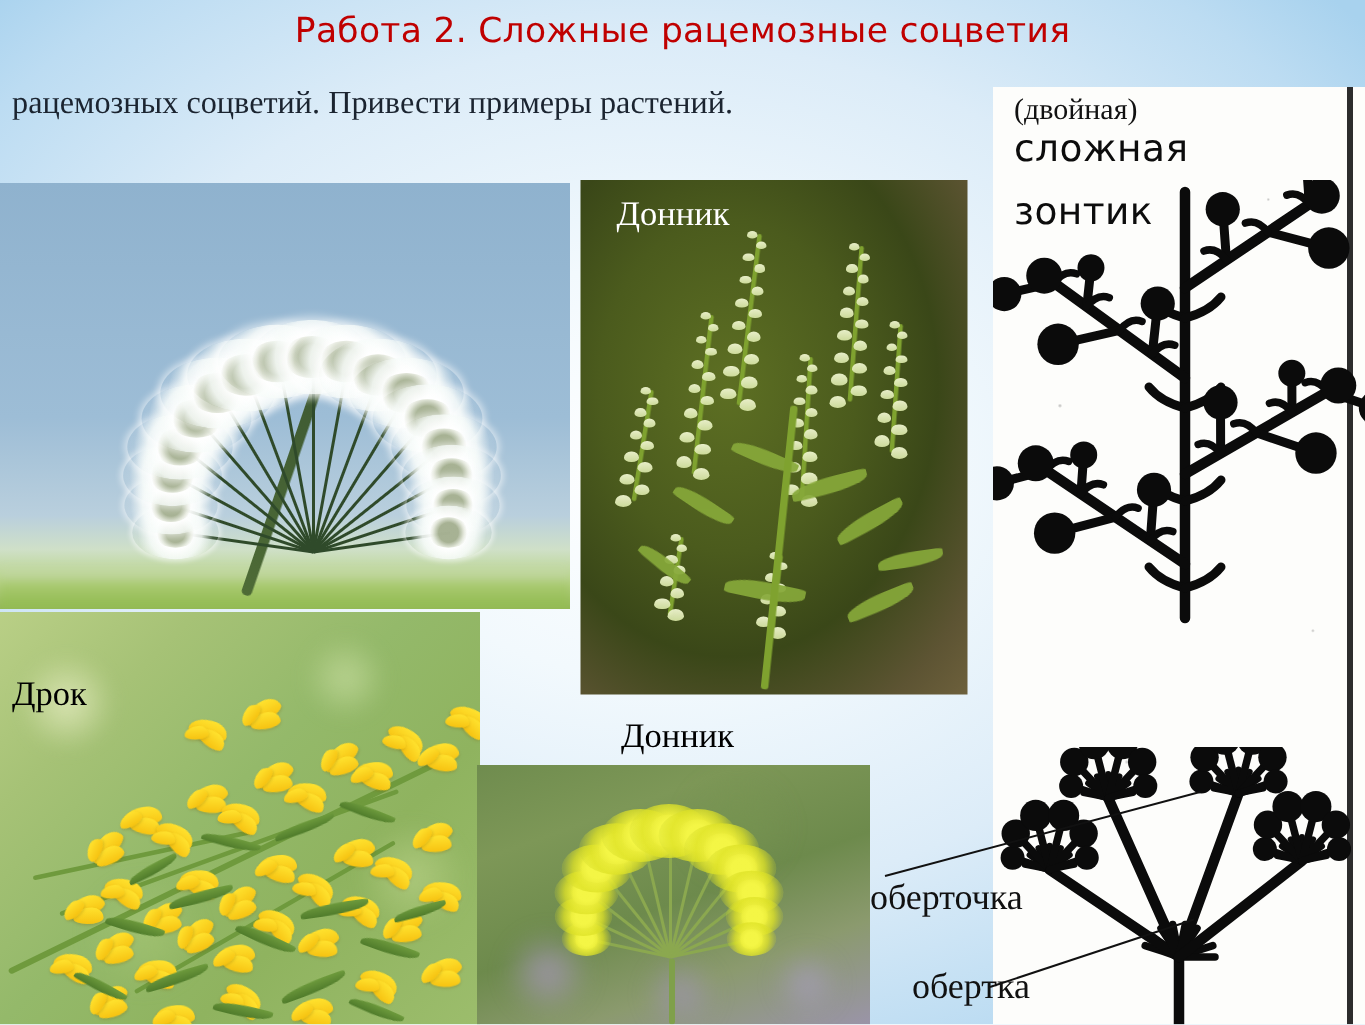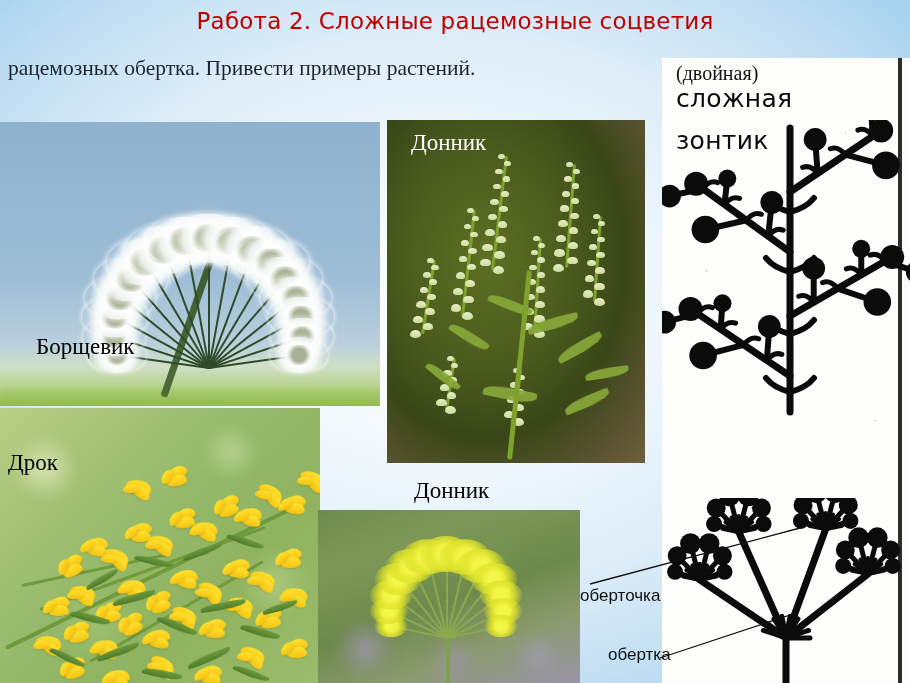--- a/index.html
+++ b/index.html
@@ -106,34 +106,34 @@
       radial-gradient(circle 1.4px at 58% 90%, rgba(60,60,60,.25), transparent);}
   .lbl-paren{position:absolute;left:14px;top:4px;font-family:"Liberation Serif",serif;
     font-size:20px;color:#111;}
   .lbl-sans{position:absolute;left:14px;font-family:"DejaVu Sans",sans-serif;
     font-size:25px;color:#0c0c0c;letter-spacing:.3px;}
   #l-slozhnaya{top:26px;}
   #l-kist{top:68px;}
   #l-slozhny{top:370px;}
   #l-zontik{top:412px;}
   
-  .ann{position:absolute;font-family:Liberation Sans, sans-serif;font-size:17px;color:#111;white-space:nowrap;}
+  .ann{position:absolute;font-family:Liberation Serif, serif;font-size:24px;color:#111;white-space:nowrap;}
   #ann-obertochka{left:580px;top:586px;}
   #ann-obertka{left:608px;top:645px;}
   svg.annsvg{position:absolute;left:0;top:0;width:910px;height:683px;pointer-events:none;}
 </style>
 </head>
 <body>
 
 <div id="slide">
 
   <div class="title">Работа 2. Сложные рацемозные соцветия</div>
 
   <div class="intro">
-    <span>рацемозных обертка. Привести примеры растений.</span>
+    <span>рацемозных соцветий. Привести примеры растений.</span>
   </div>
 
   <div class="photo" id="ph-borsh">
     <div class="sky-hz"></div>
     <div class="stem"></div>
     <div id="borsh-rays">
         <div class="ray" style="left: 208px; top: 154px; height: 92px; bottom: auto; transform: rotate(-82deg); transform-origin: center bottom;"></div>
         <div class="umbellet" style="left: 116.895px; top: 233.196px; transform: scale(0.78);"></div>
         <div class="ray" style="left: 208px; top: 146.867px; height: 99.1331px; bottom: auto; transform: rotate(-71.75deg); transform-origin: center bottom;"></div>
         <div class="umbellet" style="left: 113.853px; top: 214.955px; transform: scale(0.84);"></div>
@@ -161,21 +161,20 @@
         <div class="umbellet" style="left: 285.442px; top: 156.913px; transform: scale(0.99);"></div>
         <div class="ray" style="left: 208px; top: 133.611px; height: 112.389px; bottom: auto; transform: rotate(51.25deg); transform-origin: center bottom;"></div>
         <div class="umbellet" style="left: 295.651px; top: 175.653px; transform: scale(0.95);"></div>
         <div class="ray" style="left: 208px; top: 139.989px; height: 106.011px; bottom: auto; transform: rotate(61.5deg); transform-origin: center bottom;"></div>
         <div class="umbellet" style="left: 301.164px; top: 195.416px; transform: scale(0.89);"></div>
         <div class="ray" style="left: 208px; top: 146.867px; height: 99.1331px; bottom: auto; transform: rotate(71.75deg); transform-origin: center bottom;"></div>
         <div class="umbellet" style="left: 302.147px; top: 214.955px; transform: scale(0.84);"></div>
         <div class="ray" style="left: 208px; top: 154px; height: 92px; bottom: auto; transform: rotate(82deg); transform-origin: center bottom;"></div>
         <div class="umbellet" style="left: 299.105px; top: 233.196px; transform: scale(0.78);"></div>
       </div>
-    <div class="cap" style="left:36px;top:212px;">Борщевик</div>
   </div>
 
   <div class="photo" id="ph-donnik">
     <div id="donnik-art">
         <div class="dstem" style="left: 118px; top: 36px; width: 3px; height: 114.856px; transform-origin: center top; transform: rotate(7.00127deg);"></div>
         <div class="drib" style="left: 111px; top: 33.5px; width: 7px; height: 5px;"></div>
         <div class="drib" style="left: 117.167px; top: 41px; width: 7.26667px; height: 5.2px;"></div>
         <div class="drib" style="left: 108.4px; top: 48.5px; width: 7.53333px; height: 5.4px;"></div>
         <div class="drib" style="left: 115.5px; top: 56px; width: 7.8px; height: 5.6px;"></div>
         <div class="drib" style="left: 105.8px; top: 63.5px; width: 8.06667px; height: 5.8px;"></div>

